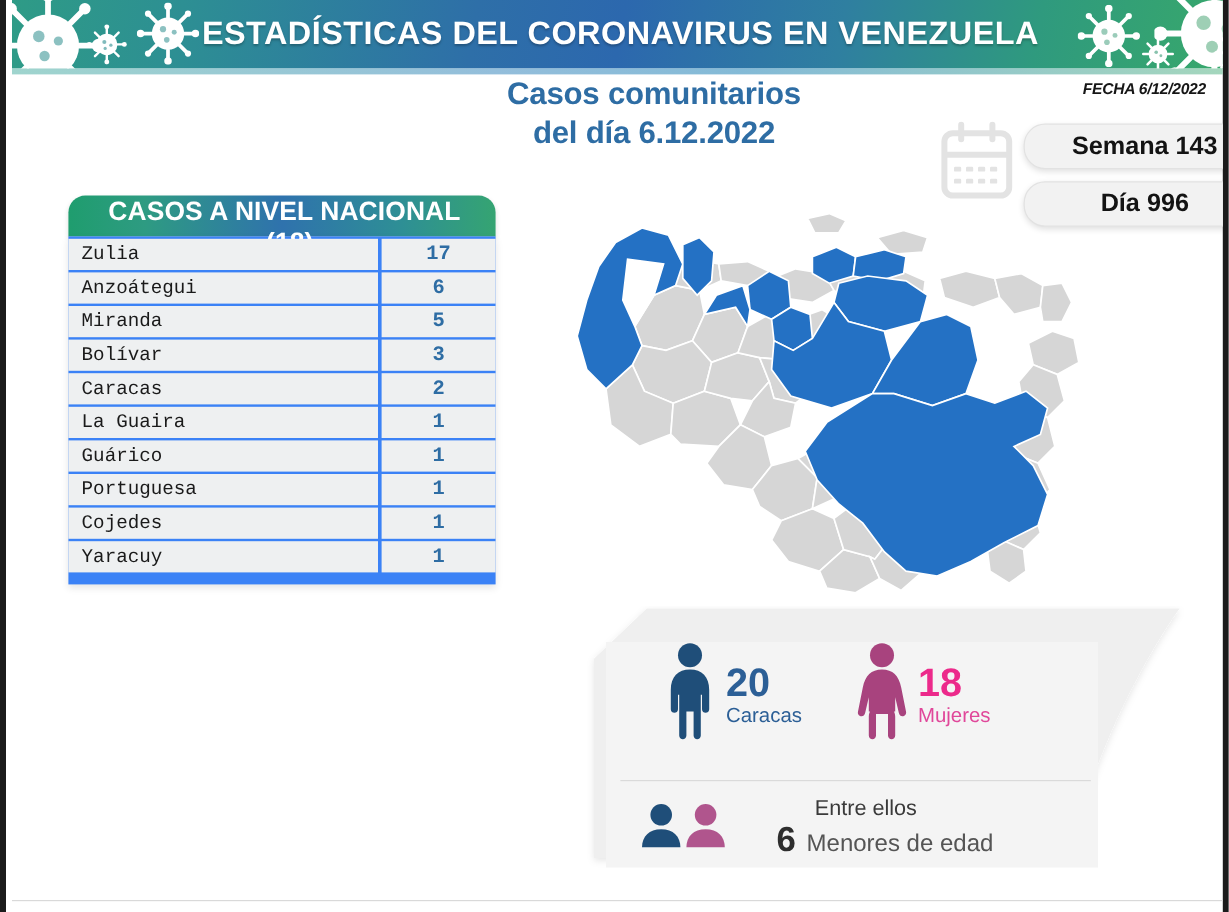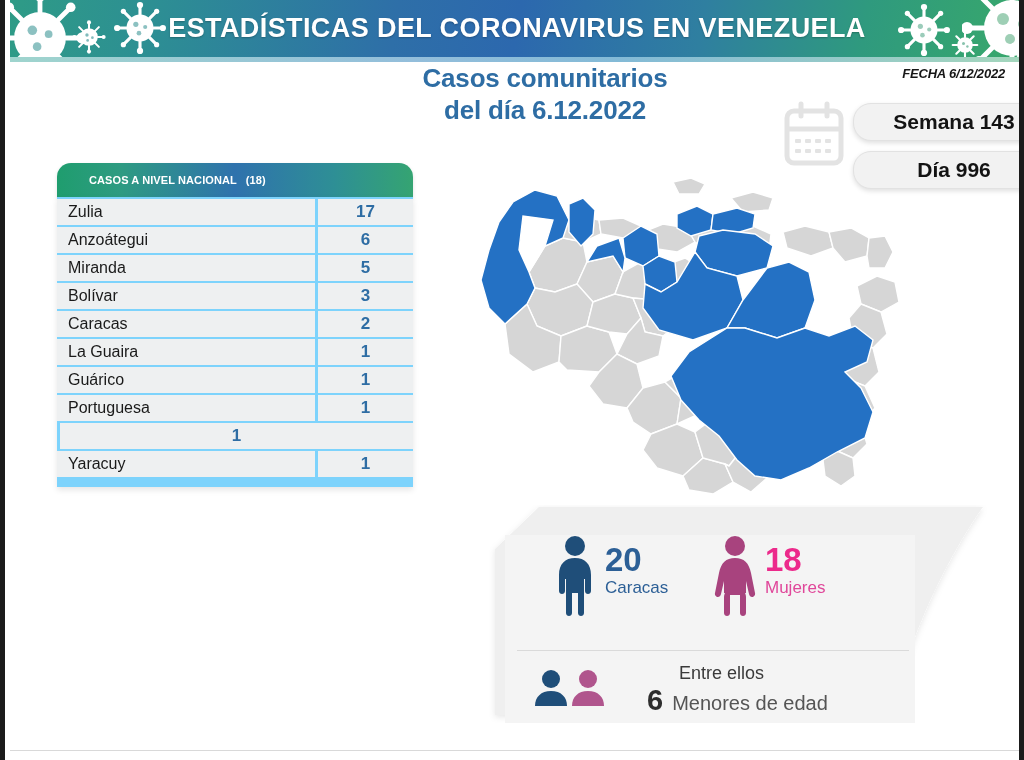--- a/index.html
+++ b/index.html
@@ -57,46 +57,47 @@
     display:flex;align-items:center;justify-content:center;
     font-weight:bold;color:#131313;white-space:nowrap;
   }
   .badge-week{left:848px;top:103px;width:200px;font-size:21px;}
   .badge-day{left:848px;top:151px;width:200px;font-size:21px;}
   
   .tablecard{position:absolute;left:52px;top:163px;width:356px;}
   .t-head{
     height:34px;border-radius:14px 14px 0 0;
     background:linear-gradient(90deg,#1f9d6e 0%, #2e9b82 18%, #2f72ad 50%, #2e8f95 78%, #35a472 100%);
-    display:flex;align-items:center;padding-left:32px;box-sizing:border-box;
-    color:#ffffff;font-weight:bold;font-size:11px;letter-spacing:.1px;
+    display:flex;align-items:center;padding-left:4px;box-sizing:border-box;
+    color:#ffffff;font-weight:bold;font-size:22px;letter-spacing:.1px;
     box-shadow:0 2px 4px rgba(0,0,0,.12);
+    flex-direction:column;
   }
   .t-head .count{margin-left:9px;}
-  .t-body{background:#7dd3fc;padding:2px 0 8px 0;box-shadow:0 3px 6px rgba(0,0,0,.10);}
+  .t-body{background:#3b82f6;padding:2px 0 8px 0;box-shadow:0 3px 6px rgba(0,0,0,.10);font-family:Liberation Mono, monospace;}
   .t-row{display:flex;height:26px;margin-bottom:2px;}
   .t-name{
     flex:0 0 258px;background:#eef0f1;display:flex;align-items:center;
     padding-left:11px;box-sizing:border-box;
     font-size:16px;color:#1a1a1a;
   }
   .t-val{
     flex:1;background:#eef0f1;margin-left:3px;
     display:flex;align-items:center;justify-content:center;
     font-size:17px;font-weight:bold;color:#2e6da4;
   }
   
   .mapwrap{position:absolute;left:432px;top:176px;width:500px;height:320px;}
   .mapwrap svg{display:block;width:100%;height:100%;}
   
   .panel{position:absolute;left:478px;top:505px;width:520px;height:232px;}
   .panel svg.shape{position:absolute;left:0;top:0;width:520px;height:232px;}
   .panel-inner{position:absolute;left:22px;top:30px;width:410px;height:185px;}
   .gender-row{position:absolute;left:0;top:0;width:410px;height:110px;}
-  .g-block{position:absolute;top:0;display:flex;align-items:flex-start;}
+  .g-block{position:absolute;top:0;display:flex;align-items:center;}
   .g-men{left:48px;}
   .g-women{left:208px;}
   .g-ico{width:44px;height:82px;position:relative;}
   .g-txt{margin-left:8px;padding-top:8px;}
   .g-num{font-size:33px;font-weight:bold;line-height:34px;}
   .g-lbl{font-size:17px;line-height:22px;}
   .men .g-num{color:#2c5f96;} .men .g-lbl{color:#2c5f96;}
   .women .g-num{color:#ec2a8b;} .women .g-lbl{color:#e0479a;}
   .divider{position:absolute;left:12px;top:115px;width:392px;height:1px;background:#dadada;}
   .minors-row{position:absolute;left:0;top:126px;width:410px;height:60px;}
@@ -360,20 +361,21 @@
         </div>
         <div class="t-row">
           <div class="t-name">Guárico</div>
           <div class="t-val">1</div>
         </div>
         <div class="t-row">
           <div class="t-name">Portuguesa</div>
           <div class="t-val">1</div>
         </div>
         <div class="t-row">
+          <div class="t-name">Cojedes</div>
           <div class="t-val">1</div>
         </div>
         <div class="t-row">
           <div class="t-name">Yaracuy</div>
           <div class="t-val">1</div>
         </div>
       </div>
   </div>
 
   <div class="mapwrap">

